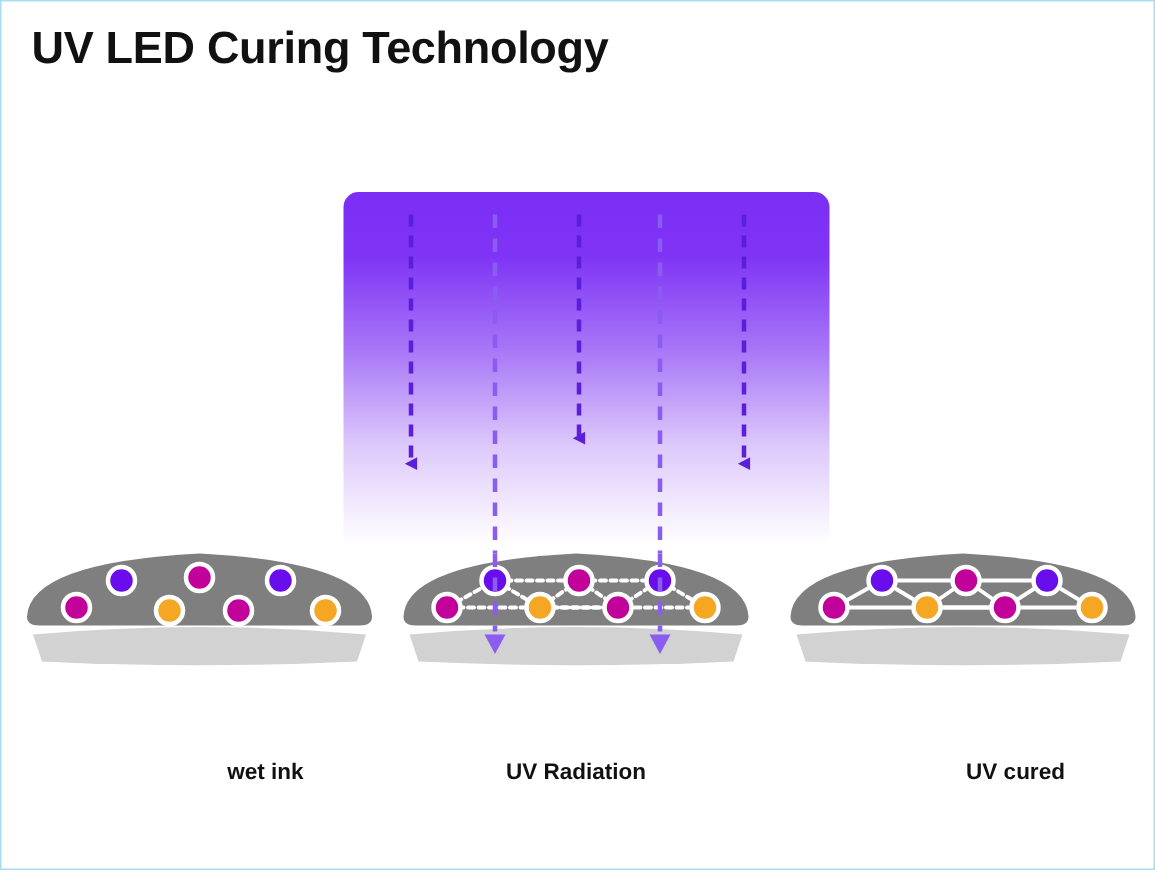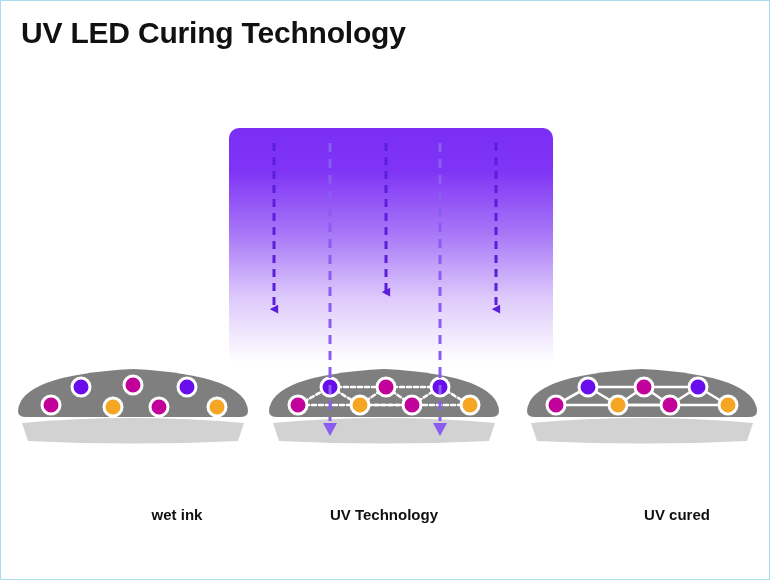--- a/index.html
+++ b/index.html
@@ -156,16 +156,16 @@
       <line x1="329" y1="368" x2="329" y2="420"></line>
       <line x1="439" y1="368" x2="439" y2="420"></line>
     </g>
     <g>
       <path d="M322,422 L336,422 L329,435 Z" fill="#8a5cf0"></path>
       <path d="M432,422 L446,422 L439,435 Z" fill="#8a5cf0"></path>
     </g>
   </svg>
 
   <div class="caption" style="left:128px;margin-left:48px;">wet ink</div>
-  <div class="caption" style="left:383px;">UV Technology</div>
+  <div class="caption" style="left:383px;">UV Radiation</div>
   <div class="caption" style="left:676px;">UV cured</div>
 
 </div>
 
 </body></html>

